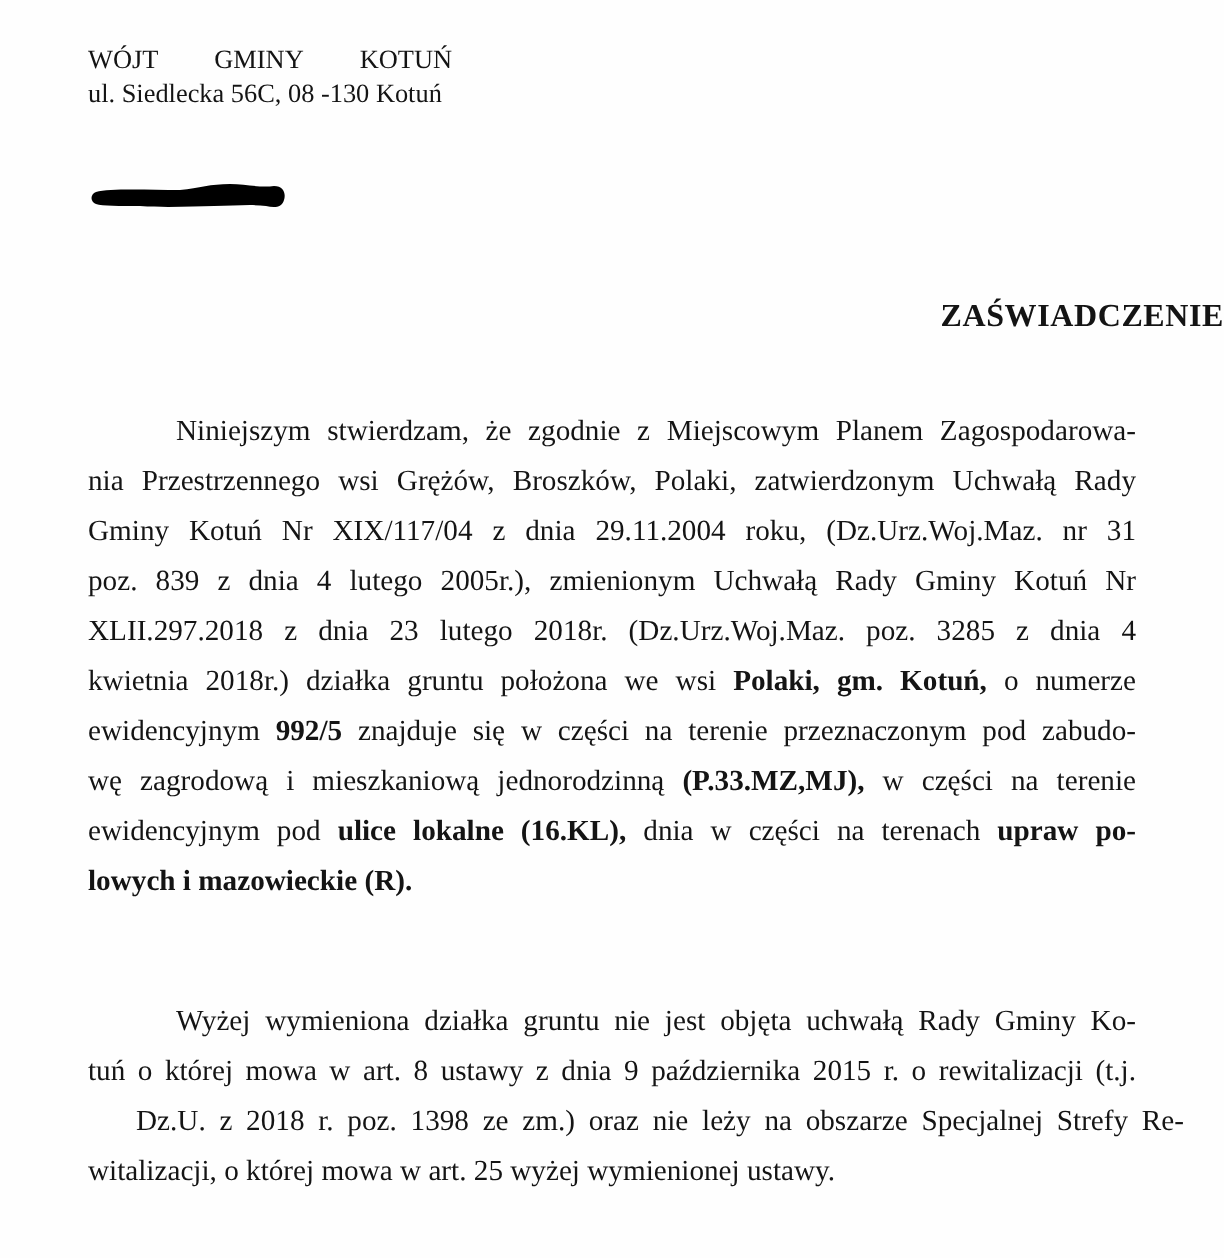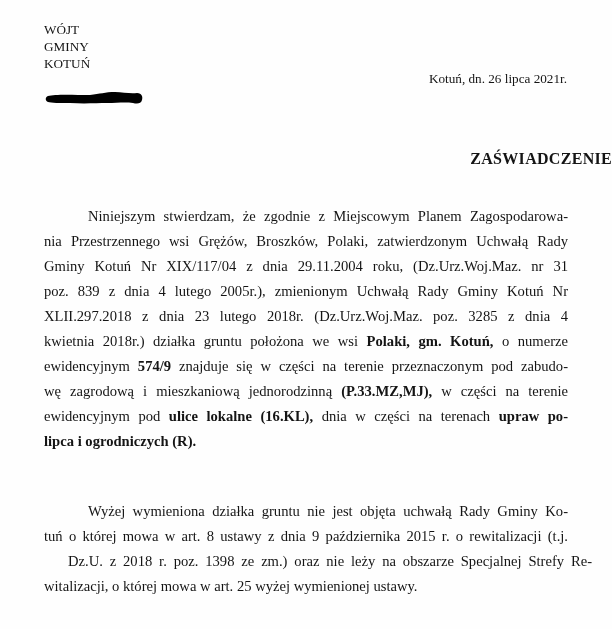--- a/index.html
+++ b/index.html
@@ -26,21 +26,20 @@
       position: absolute;
       left: 44px;
       top: 21px;
       width: 182px;
       font-size: 13.2px;
       line-height: 17px;
     }
     .header-line {
       display: block;
       white-space: nowrap;
-      flex-direction: column;
     }
     .header-line.justify {
       display: flex;
       justify-content: space-between;
     }
     .redaction {
       position: absolute;
       left: 45px;
       top: 91px;
       width: 98px;
@@ -87,41 +86,41 @@
 <body>
 
 <div class="page">
 
   <div class="header-block">
     <span class="header-line justify">
       <span>WÓJT</span>
       <span>GMINY</span>
       <span>KOTUŃ</span>
     </span>
+    <span class="header-line">ul. Siedlecka 56C, 08 -130  Kotuń</span>
   </div>
 
   <svg class="redaction" viewBox="0 0 98 14" width="98" height="14">
     <path d="M3,5 C10,3 30,4 45,4 C55,3 60,1 70,1 C78,1 85,3 92,2 C97,2 98,6 97,9 C96,13 92,13 88,12 C80,11 72,12 62,12 C52,12 40,13 25,12 C15,12 6,12 3,11 C0,10 0,6 3,5 Z" fill="#000000"></path>
   </svg>
 
-  <div class="date-line">Kotuń, dn. 26 lipca 2021r.</div>
 
   <div class="title">ZAŚWIADCZENIE</div>
 
   <div class="para" id="p1" style="top:208px;">
       <div class="line indent" style="top: 0px;"><span>Niniejszym stwierdzam, że zgodnie z Miejscowym Planem Zagospodarowa-</span></div>
       <div class="line" style="top: 25px;"><span>nia Przestrzennego wsi Grężów, Broszków, Polaki, zatwierdzonym Uchwałą Rady</span></div>
       <div class="line" style="top: 50px;"><span>Gminy Kotuń Nr XIX/117/04 z dnia 29.11.2004 roku, (Dz.Urz.Woj.Maz. nr 31</span></div>
       <div class="line" style="top: 75px;"><span>poz. 839 z dnia 4 lutego 2005r.), zmienionym Uchwałą Rady Gminy Kotuń Nr</span></div>
       <div class="line" style="top: 100px;"><span>XLII.297.2018 z dnia 23 lutego 2018r. (Dz.Urz.Woj.Maz. poz. 3285 z dnia 4</span></div>
       <div class="line" style="top: 125px;"><span>kwietnia 2018r.) działka gruntu położona we wsi </span><span class="b">Polaki, gm. Kotuń,</span><span> o numerze</span></div>
-      <div class="line" style="top: 150px;"><span>ewidencyjnym </span><span class="b">574/9</span><span> znajduje się w części na terenie przeznaczonym pod zabudo-</span></div>
+      <div class="line" style="top: 150px;"><span>ewidencyjnym </span><span class="b">992/5</span><span> znajduje się w części na terenie przeznaczonym pod zabudo-</span></div>
       <div class="line" style="top: 175px;"><span>wę zagrodową i mieszkaniową jednorodzinną </span><span class="b">(P.33.MZ,MJ),</span><span> w części na terenie</span></div>
       <div class="line" style="top: 200px;"><span>ewidencyjnym pod </span><span class="b">ulice lokalne (16.KL),</span><span> dnia w części na terenach </span><span class="b">upraw po-</span></div>
-      <div class="line last" style="top: 225px;"><span class="b">lipca i ogrodniczych (R).</span></div>
+      <div class="line last" style="top: 225px;"><span class="b">lowych i mazowieckie (R).</span></div>
     </div>
   <div class="para" id="p2" style="top:503px;">
       <div class="line indent" style="top: 0px;"><span>Wyżej wymieniona działka gruntu nie jest objęta uchwałą Rady Gminy Ko-</span></div>
       <div class="line" style="top: 25px;"><span>tuń o której mowa w art. 8 ustawy z dnia 9 października 2015 r. o rewitalizacji (t.j.</span></div>
       <div class="line" style="top: 50px; margin-left: 24px;"><span>Dz.U. z 2018 r. poz. 1398 ze zm.) oraz nie leży na obszarze Specjalnej Strefy Re-</span></div>
       <div class="line last" style="top: 75px;"><span>witalizacji, o której mowa w art. 25 wyżej wymienionej ustawy.</span></div>
     </div>
 
 </div>
 

